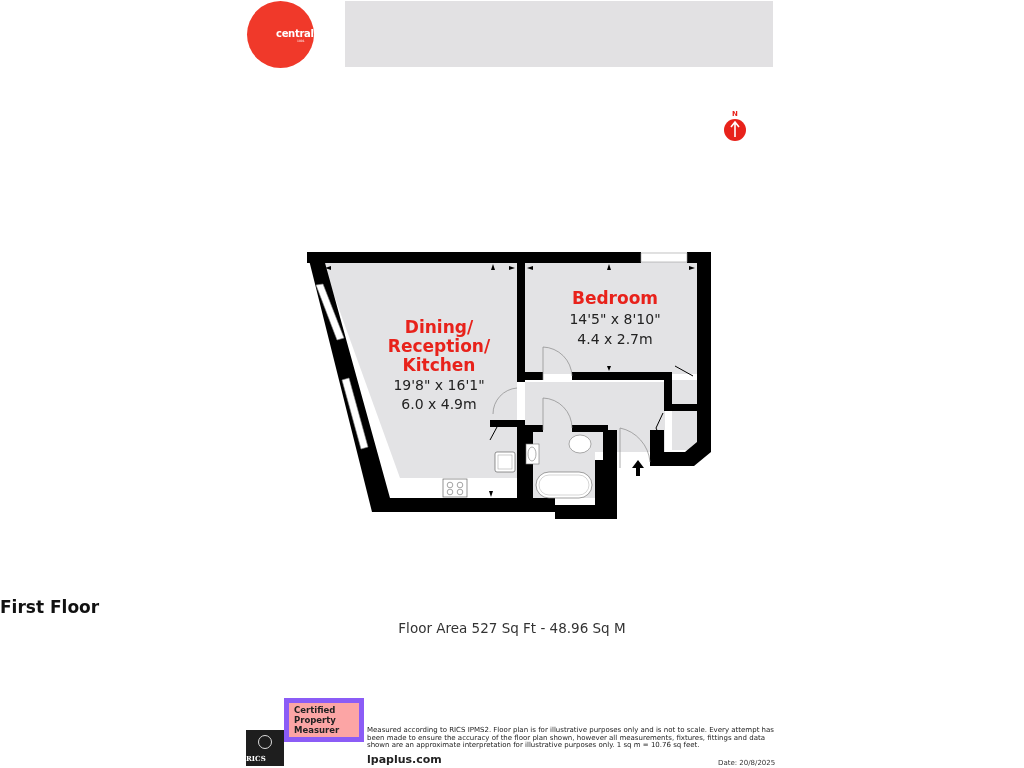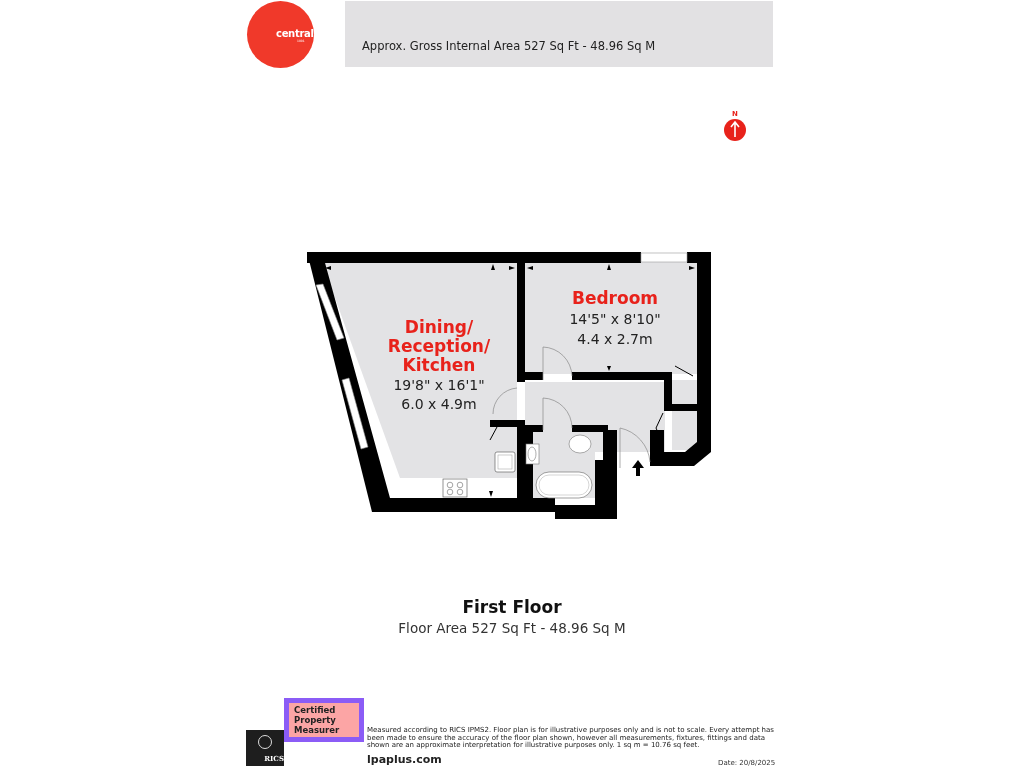--- a/index.html
+++ b/index.html
@@ -7,41 +7,40 @@
   .logo { position:absolute; left:247px; top:1px; width:67px; height:67px; border-radius:50%; background:#f0392a; }
   .logo-text { position:absolute; left:29px; top:27px; color:#fff; font-family:"DejaVu Sans", sans-serif; font-weight:bold; font-size:10px; letter-spacing:-0.3px; }
   .logo-sub { position:absolute; left:50px; top:38px; color:#fff; font-size:3px; }
   .header-box { position:absolute; left:345px; top:1px; width:428px; height:66px; background:#e2e1e3; }
   .title { position:absolute; left:15px; top:7px; font-family:"DejaVu Sans", sans-serif; font-weight:bold; font-size:19px; color:#e8221b; letter-spacing:-0.3px; }
   .subtitle { position:absolute; left:17px; top:38px; font-family:"DejaVu Sans", sans-serif; font-size:11.5px; color:#222; }
   .compass { position:absolute; left:722px; top:108px; width:26px; height:34px; }
   .plan { position:absolute; left:0; top:0; width:1024px; height:768px; }
   .room-name { font-family:"DejaVu Sans", sans-serif; font-weight:bold; fill:#e8221b; }
   .room-dim { font-family:"DejaVu Sans", sans-serif; fill:#222; }
-  .floor-title { position:absolute; left:0; width:1024px; top:597px; text-align:center; font-family:"DejaVu Sans", sans-serif; font-weight:bold; font-size:17px; color:#111; }
+  .floor-title { position:absolute; left:0; width:1024px; top:597px; text-align:left; font-family:"DejaVu Sans", sans-serif; font-weight:bold; font-size:17px; color:#111; }
   .floor-area { position:absolute; left:0; width:1024px; top:620px; text-align:center; font-family:"DejaVu Sans", sans-serif; font-size:13.5px; color:#333; }
-  .rics { position:absolute; left:246px; top:730px; width:38px; height:36px; background:#1e1e1e; color:#fff; font-size:7px; font-weight:bold; text-align:right; }
+  .rics { position:absolute; left:246px; top:730px; width:38px; height:36px; background:#1e1e1e; color:#fff; font-size:7px; font-weight:bold; text-align:left; }
   .rics-emblem { position:absolute; left:12px; top:5px; width:14px; height:14px; border-radius:50%; border:1.5px solid #ddd; box-sizing:border-box; }
   .rics-label { position:absolute; left:0; width:38px; top:24px; font-family:"DejaVu Serif", serif; }
   .cert { position:absolute; left:284px; top:698px; width:70px; height:34px; border:5px solid #8b5cf6; background:#fca5a5; }
   .cert-text { position:absolute; left:5px; top:2px; font-family:"DejaVu Sans", sans-serif; font-weight:bold; font-size:8.5px; line-height:10px; color:#222; }
   .disclaimer { position:absolute; left:367px; top:727px; width:410px; font-family:"DejaVu Sans", sans-serif; font-size:7px; line-height:7.6px; color:#222; }
   .site { position:absolute; left:367px; top:753px; font-family:"DejaVu Sans", sans-serif; font-weight:bold; font-size:11px; color:#222; }
   .date { position:absolute; left:718px; top:759px; font-family:"DejaVu Sans", sans-serif; font-size:7px; color:#333; }
 </style>
 </head>
 <body>
 
 <div class="logo">
   <span class="logo-text">central</span>
   <span class="logo-sub">1001</span>
 </div>
 
 <div class="header-box">
-  <div class="subtitle">Approx. Gross Internal Area 527 Sq Ft - 48.96 Sq M</div>
 </div>
 
 <svg class="compass" viewBox="0 0 26 34">
   <text x="13" y="8" font-size="7" font-weight="bold" fill="#e8221b" text-anchor="middle" font-family="DejaVu Sans, sans-serif">N</text>
   <circle cx="13" cy="22" r="11" fill="#e8221b"></circle>
   <path d="M13 29 L13 15 M9 19 L13 14 L17 19" stroke="#fff" stroke-width="1.6" fill="none"></path>
 </svg>
 
 <svg class="plan" viewBox="0 0 1024 768">
 

